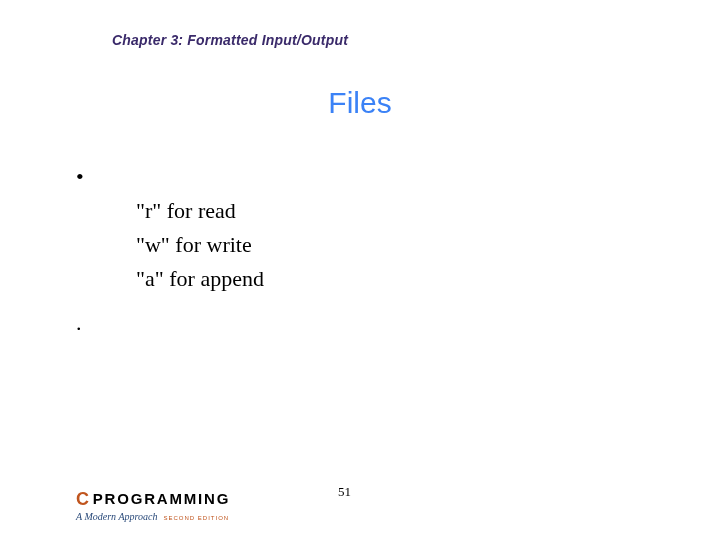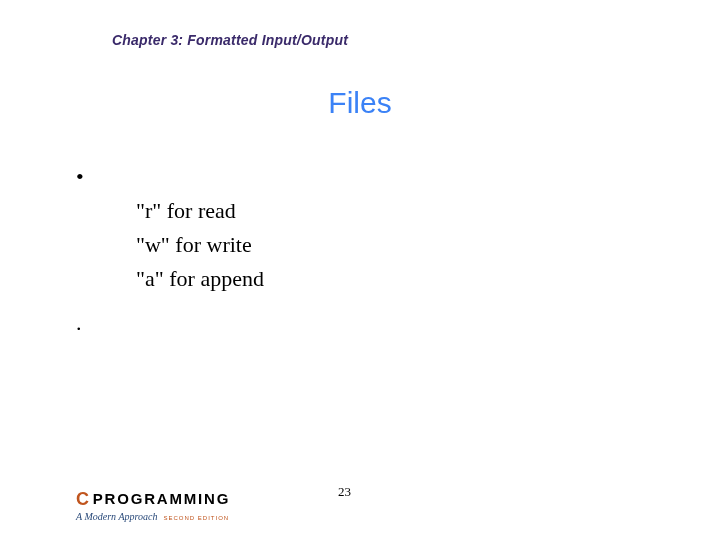--- a/index.html
+++ b/index.html
@@ -43,18 +43,18 @@
 
   <div class="footer">
     <div class="logo">
       <div class="logo-top">
         <span class="logo-c">C</span><span>PROGRAMMING</span>
       </div>
       <div class="logo-sub">
         <span>A Modern Approach</span><span class="logo-ed">SECOND EDITION</span>
       </div>
     </div>
-    <div class="pagenum">23</div>
+    <div class="pagenum">51</div>
     <div class="copyright">
     </div>
   </div>
 
 </div>
 
 </body></html>

